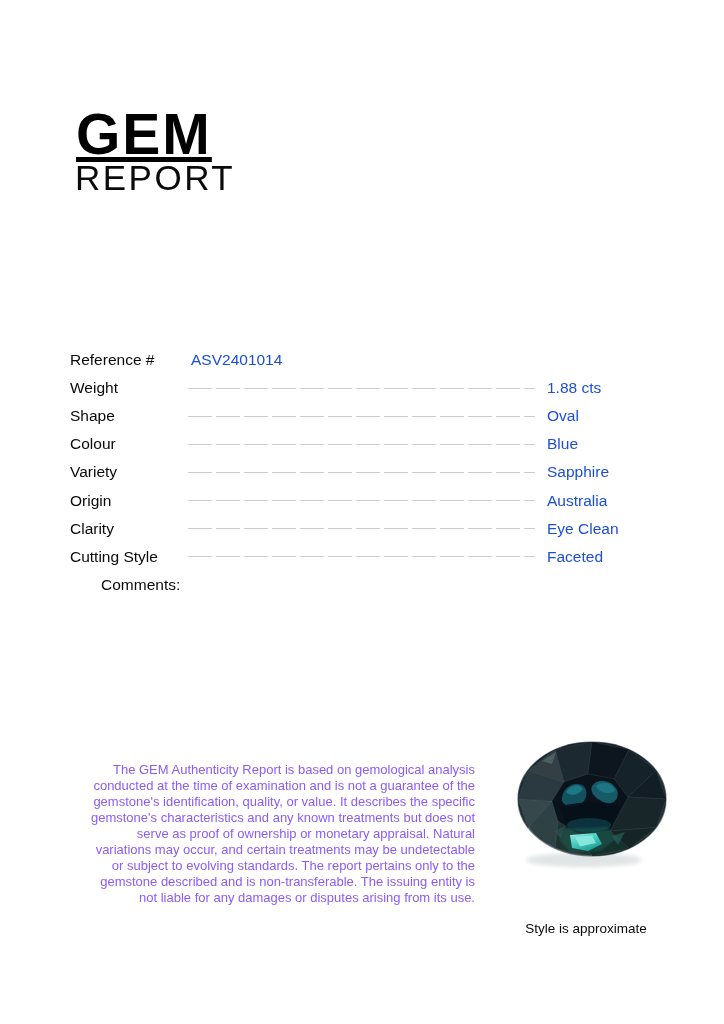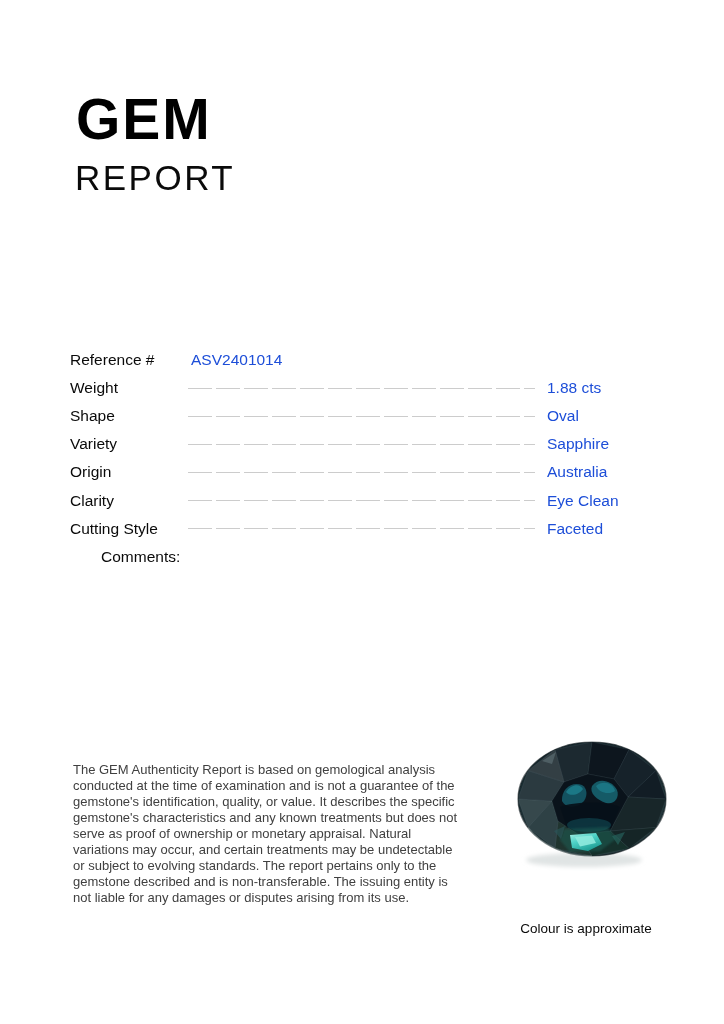--- a/index.html
+++ b/index.html
@@ -4,22 +4,22 @@
 <style>
   html,body{margin:0;padding:0;}
   body{
     width:724px;height:1024px;background:#ffffff;position:relative;
     font-family:"Liberation Sans", sans-serif;color:#000;overflow:hidden;
   }
   .page{position:absolute;inset:0;background:#fff;}
 
   
   .brand{
-    position:absolute;left:76px;top:92px;
-    font-size:57px;font-weight:700;line-height:55px;letter-spacing:2px;color:#000;
+    position:absolute;left:76px;top:107px;
+    font-size:57px;font-weight:700;line-height:55px;letter-spacing:2px;color:#000;text-decoration:underline;
   }
   .title{
     position:absolute;left:75px;top:158px;
     font-size:35px;font-weight:400;line-height:39px;letter-spacing:2.5px;color:#0a0a0a;
   }
 
   
   .fields{position:absolute;left:70px;top:346px;width:600px;}
   .frow{display:flex;align-items:center;height:28.1px;font-size:15.5px;}
   .flabel{flex:0 0 118px;white-space:nowrap;color:#0a0a0a;}
@@ -27,21 +27,21 @@
     flex:0 0 347px;height:1px;margin-right:12px;align-self:center;
     background-image:repeating-linear-gradient(90deg,#cccccc 0 24px,rgba(204,204,204,0) 24px 28px);
   }
   .fvalue{white-space:nowrap;color:#1d4ed8;}
   .fvalue.inline{padding-left:3px;}
   .frow.indent{padding-left:31px;}
 
   
   .disclaimer{
     position:absolute;left:73px;top:762px;width:402px;margin:0;
-    font-size:13px;line-height:16px;color:#404040;white-space:pre-line;
+    font-size:13px;line-height:16px;color:#8b5cf6;white-space:pre-line;text-align:right;
   }
 
   
   .gem-photo{position:absolute;left:500px;top:733px;width:172px;height:206px;margin:0;background:#fff;}
   .gem-photo svg{position:absolute;left:12px;top:6px;}
   .gem-caption{
     position:absolute;left:0;right:0;bottom:3px;text-align:center;
     font-size:13.5px;color:#0a0a0a;
   }
 </style>
@@ -68,20 +68,25 @@
       <span class="leader"></span>
       <span class="fvalue">1.88 cts</span>
     </div>
 
     <div class="frow">
       <span class="flabel">Shape</span>
       <span class="leader"></span>
       <span class="fvalue">Oval</span>
     </div>
 
+    <div class="frow">
+      <span class="flabel">Colour</span>
+      <span class="leader"></span>
+      <span class="fvalue">Blue</span>
+    </div>
 
     <div class="frow">
       <span class="flabel">Variety</span>
       <span class="leader"></span>
       <span class="fvalue">Sapphire</span>
     </div>
 
     <div class="frow">
       <span class="flabel">Origin</span>
       <span class="leader"></span>
@@ -172,16 +177,16 @@
       <path d="M52,90 L96,88 L104,100 L88,112 L58,113 L48,101 Z" fill="#1d6157" opacity="0.5" filter="url(#blur1)"></path>
       <path d="M58,96 L84,94 L90,105 L76,112 L60,109 Z" fill="url(#gFlash)"></path>
       <path d="M63,98 L80,96.5 L84,104 L68,107.5 Z" fill="#8feade" opacity="0.9"></path>
       <path d="M100,97 L113,93 L106,106 Z" fill="#2a6f68" opacity="0.55"></path>
       <path d="M42,92 L53,87 L49,100 Z" fill="#2a585c" opacity="0.6"></path>
       <path d="M30,22 L44,13 L40,25 Z" fill="#55676b" opacity="0.8"></path>
 
       <ellipse cx="80" cy="60" rx="74" ry="57" fill="none" stroke="rgba(8,16,20,0.55)" stroke-width="1.2"></ellipse>
       <path d="M16,88.5 A74,57 0 0 0 80,117" fill="none" stroke="rgba(190,205,203,0.35)" stroke-width="1.5"></path>
     </svg>
-    <figcaption class="gem-caption">Colour is approximate</figcaption>
+    <figcaption class="gem-caption">Style is approximate</figcaption>
   </figure>
 
 </div>
 
 </body></html>

